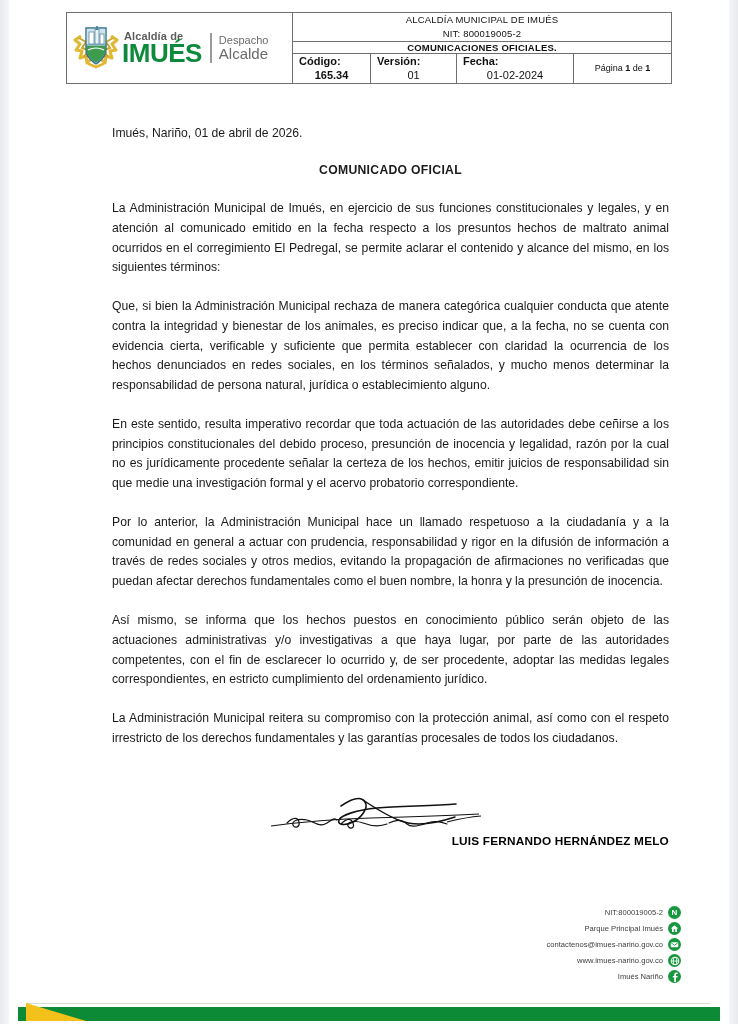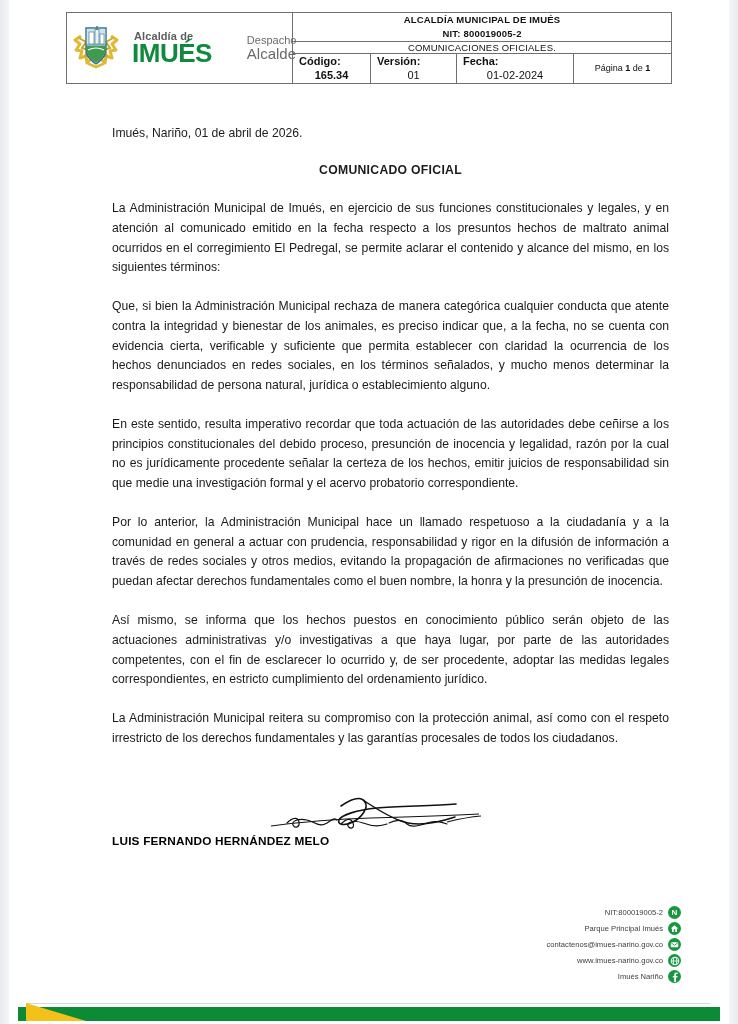--- a/index.html
+++ b/index.html
@@ -49,30 +49,30 @@
     border-collapse: collapse;
     table-layout: fixed;
   }
   #header-table td {
     border: 1px solid #6f6f6f;
     padding: 0;
     vertical-align: middle;
   }
   .hdr-title-cell {
     text-align: center;
-    font-weight: bold;
+    font-weight: normal;
     font-size: 9.5px;
     letter-spacing: .2px;
     color: #111;
     line-height: 1.45;
     padding: 5px 2px 5px 2px;
   }
   .hdr-sub-cell {
     text-align: center;
-    font-weight: normal;
+    font-weight: bold;
     font-size: 9.5px;
     letter-spacing: .2px;
     color: #111;
     padding: 9px 2px 9px 2px;
   }
   .meta-cell {
     text-align: center;
     font-size: 11px;
     color: #111;
     padding: 3px 2px 3px 2px;
@@ -81,21 +81,21 @@
   .meta-cell .mk { font-weight: bold; display: block; text-align: left; padding-left: 6px;}
   .meta-cell .mv { display: block; text-align: center; }
   .meta-cell.page-cell { text-align: center; font-size: 9px; }
   .meta-cell.page-cell b { font-weight: bold; }
 
   
   .logo-cell { padding: 4px 2px 4px 4px; }
   #logo-wrap {
     display: flex;
     align-items: center;
-    gap: 13px;
+    gap: 3px;
     height: 62px;
     padding-left: 6px;
   }
   #crest { flex: 0 0 auto; }
   #logo-words {
     display: flex;
     flex-direction: column;
     justify-content: center;
     line-height: 1;
   }
@@ -159,21 +159,21 @@
     font-size: 12.2px;
     margin: 4px 0 0 0;
   }
 
   
   #signature-block {
     position: absolute;
     left: 103px;
     top: 792px;
     width: 557px;
-    text-align: left;
+    text-align: right;
   }
   #signature-mark { height: 46px; margin: 0 auto; display: block; }
   #signer-name {
     font-weight: bold;
     font-size: 11.8px;
     letter-spacing: .2px;
     margin-top: -4px;
   }
   #signer-role {
     font-size: 11.8px;

